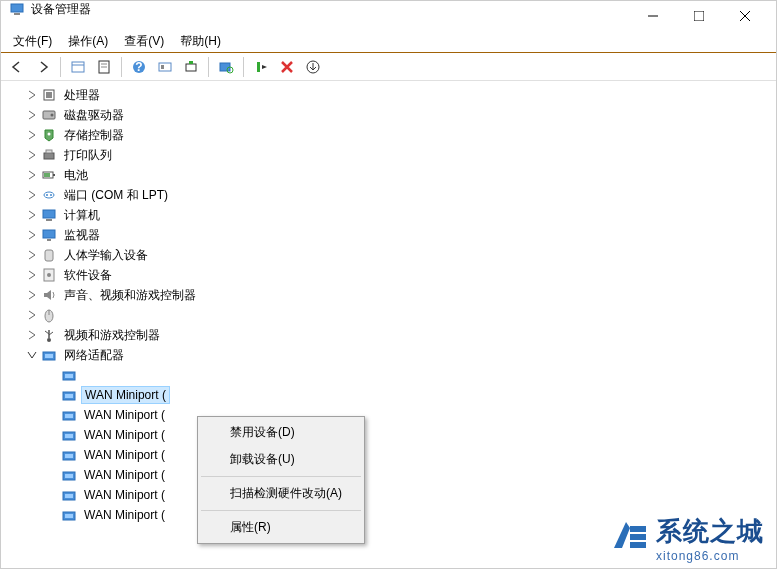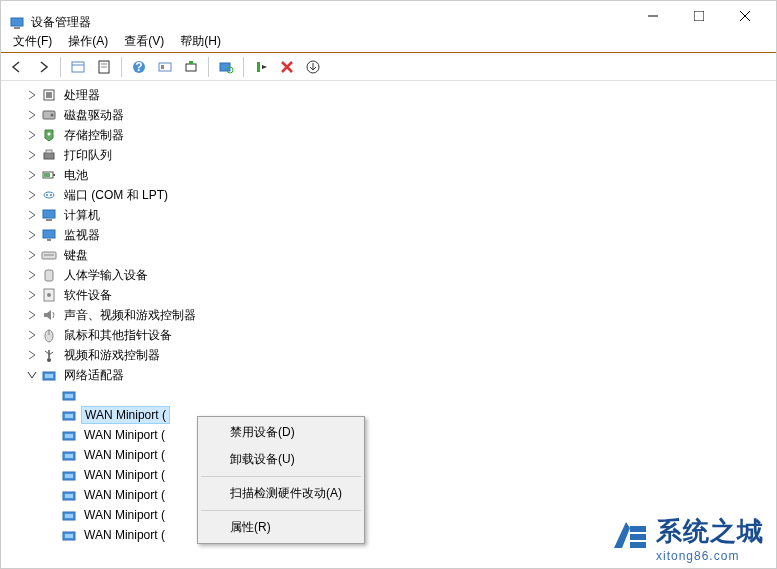--- a/index.html
+++ b/index.html
@@ -1,17 +1,17 @@
 <!DOCTYPE html>
 <html><head>
 <meta charset="utf-8">
 <style>
 * { margin: 0; padding: 0; box-sizing: border-box; font-family: "Microsoft YaHei", "Segoe UI", sans-serif; font-size: 12px; }
 body { background: #fff; width: 777px; height: 569px; position: relative; overflow: hidden; border: 1px solid #ccc; }
-.titlebar { display: flex; align-items: flex-end; height: 30px; padding: 0 8px; }
+.titlebar { display: flex; align-items: flex-start; height: 30px; padding: 0 8px; }
 .titlebar .icon { width: 16px; height: 16px; margin-right: 6px; }
 .titlebar .title { flex: 1; }
 .titlebar .wbtn { width: 46px; height: 30px; display: flex; align-items: center; justify-content: center; cursor: pointer; }
 .menubar { display: flex; height: 22px; padding: 0 4px; border-bottom: 1px solid #a16207; }
 .menubar .mitem { padding: 2px 8px; cursor: pointer; }
 .toolbar { display: flex; align-items: center; height: 28px; padding: 2px 4px; border-bottom: 1px solid #e0e0e0; gap: 2px; }
 .toolbar .tbtn { width: 24px; height: 24px; display: flex; align-items: center; justify-content: center; cursor: pointer; border: 1px solid transparent; }
 .toolbar .sep { width: 1px; height: 20px; background: #ccc; margin: 0 3px; }
 .tree { padding: 4px 0 0 20px; overflow: auto; height: calc(100% - 80px); position: relative; }
 .node { display: flex; align-items: center; height: 20px; padding-left: 4px; white-space: nowrap; }
@@ -252,34 +252,20 @@
       <span class="label">监视器</span>
     </div>
     <div class="node">
       <span class="arrow">
         <svg width="10" height="10">
           <path d="M2 1 L8 5 L2 9" fill="none" stroke="#666"></path>
         </svg>
       </span>
       <span class="devicon">
         <svg width="16" height="16">
-          <rect x="1" y="5" width="14" height="7" rx="1" fill="#ddd" stroke="#888"></rect>
-          <line x1="3" y1="8" x2="13" y2="8" stroke="#888"></line>
-        </svg>
-      </span>
-      <span class="label">键盘</span>
-    </div>
-    <div class="node">
-      <span class="arrow">
-        <svg width="10" height="10">
-          <path d="M2 1 L8 5 L2 9" fill="none" stroke="#666"></path>
-        </svg>
-      </span>
-      <span class="devicon">
-        <svg width="16" height="16">
           <rect x="4" y="3" width="8" height="11" rx="2" fill="#ddd" stroke="#888"></rect>
         </svg>
       </span>
       <span class="label">人体学输入设备</span>
     </div>
     <div class="node">
       <span class="arrow">
         <svg width="10" height="10">
           <path d="M2 1 L8 5 L2 9" fill="none" stroke="#666"></path>
         </svg>
@@ -311,21 +297,20 @@
         <svg width="10" height="10">
           <path d="M2 1 L8 5 L2 9" fill="none" stroke="#666"></path>
         </svg>
       </span>
       <span class="devicon">
         <svg width="16" height="16">
           <ellipse cx="8" cy="9" rx="4" ry="6" fill="#ddd" stroke="#888"></ellipse>
           <line x1="8" y1="3" x2="8" y2="8" stroke="#888"></line>
         </svg>
       </span>
-      <span class="label">鼠标和其他指针设备</span>
     </div>
     <div class="node">
       <span class="arrow">
         <svg width="10" height="10">
           <path d="M2 1 L8 5 L2 9" fill="none" stroke="#666"></path>
         </svg>
       </span>
       <span class="devicon">
         <svg width="16" height="16">
           <circle cx="8" cy="13" r="2" fill="#555"></circle>

